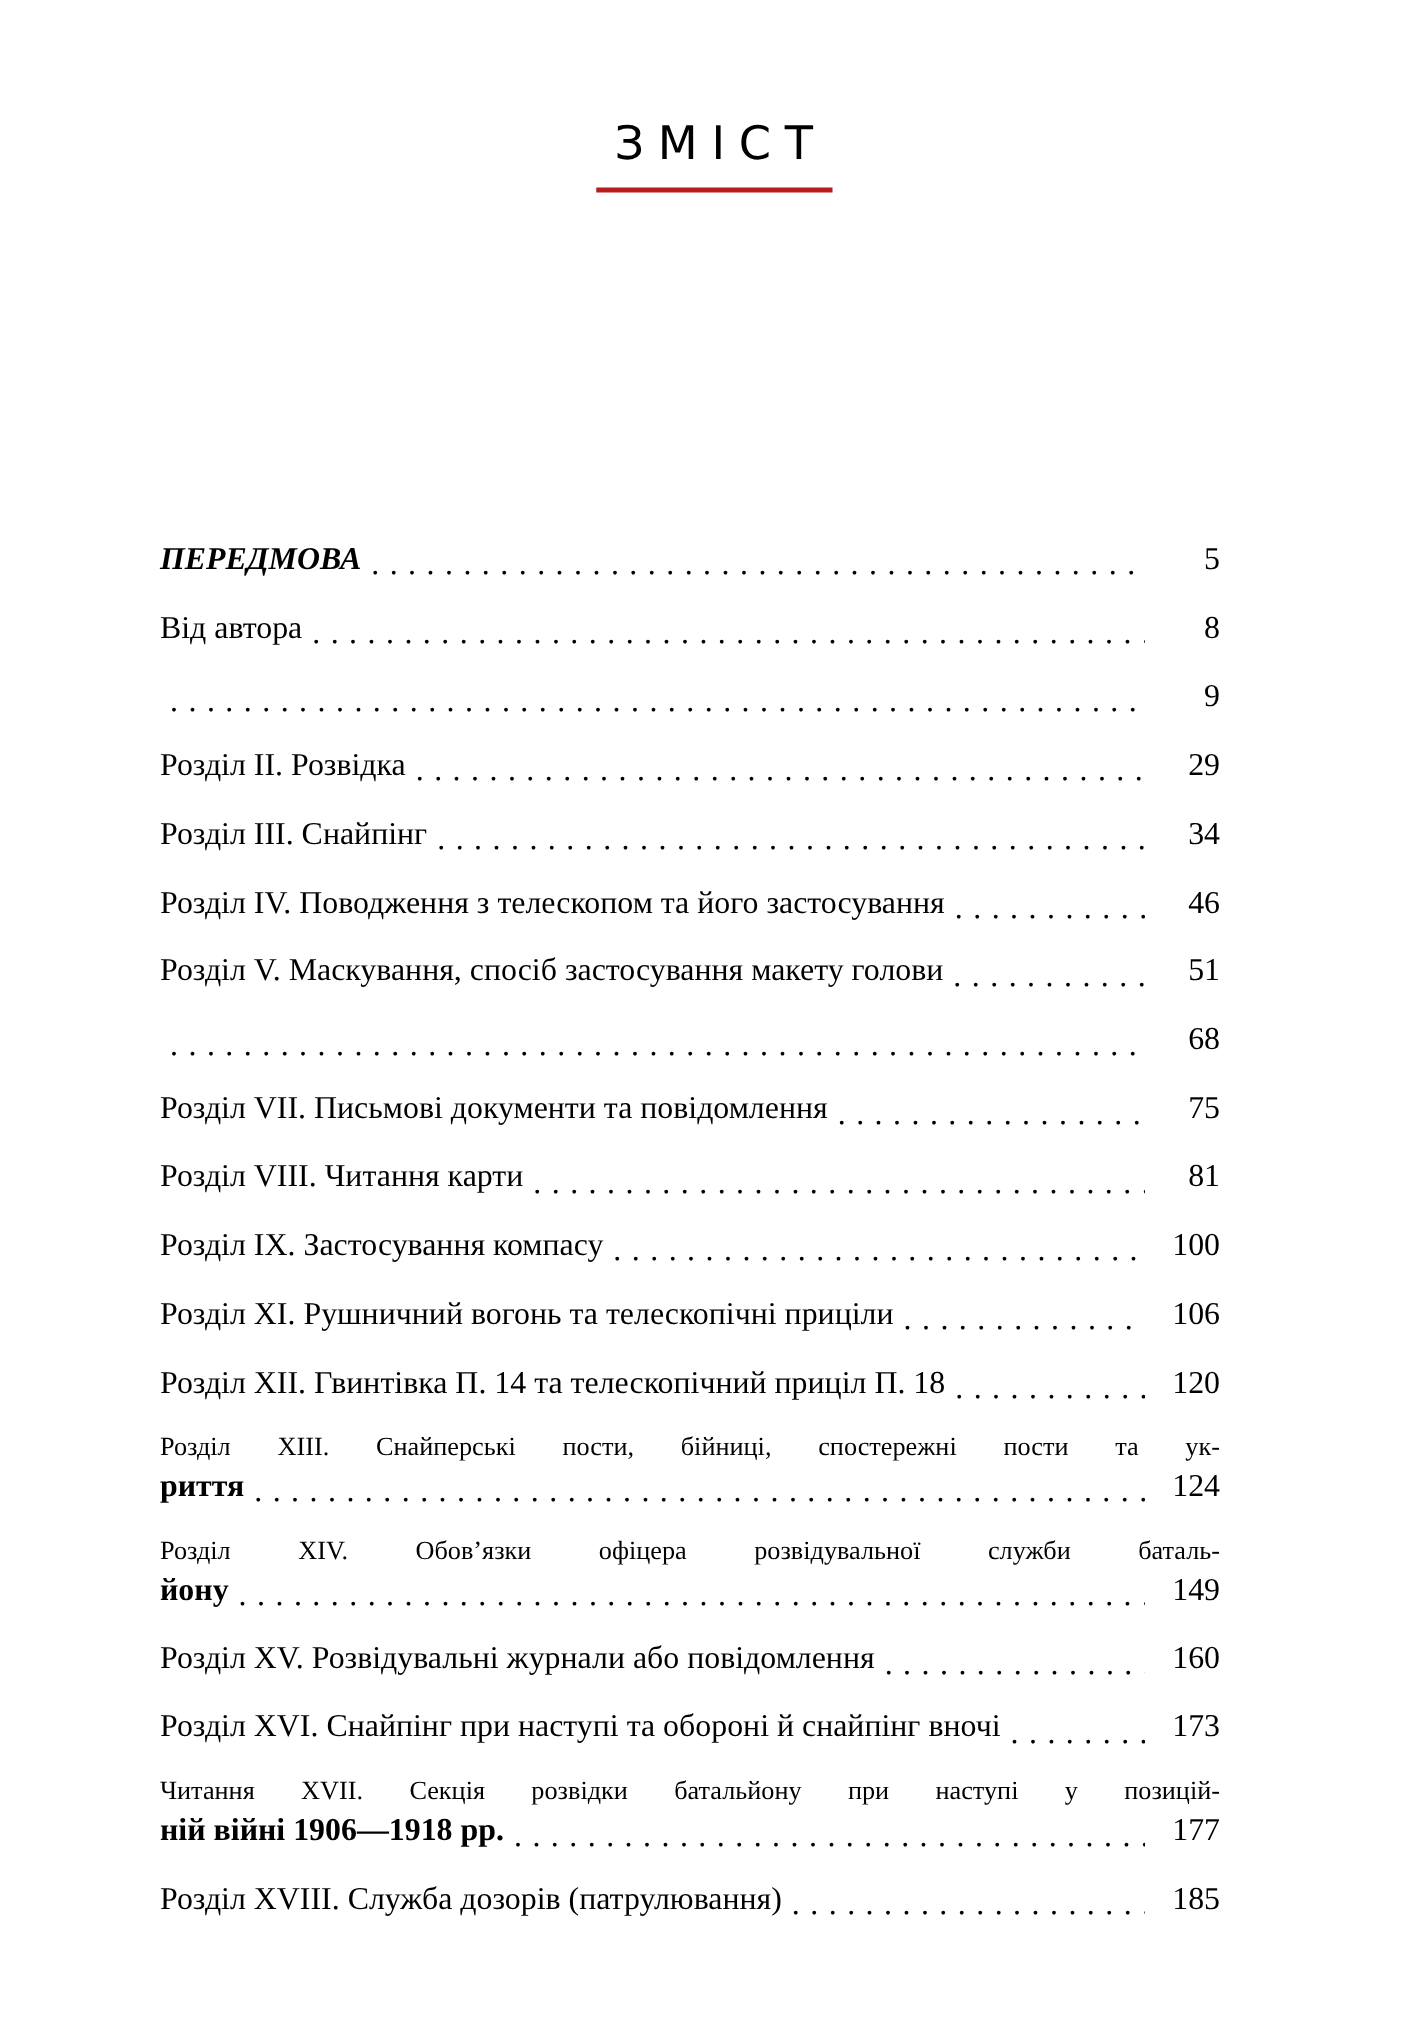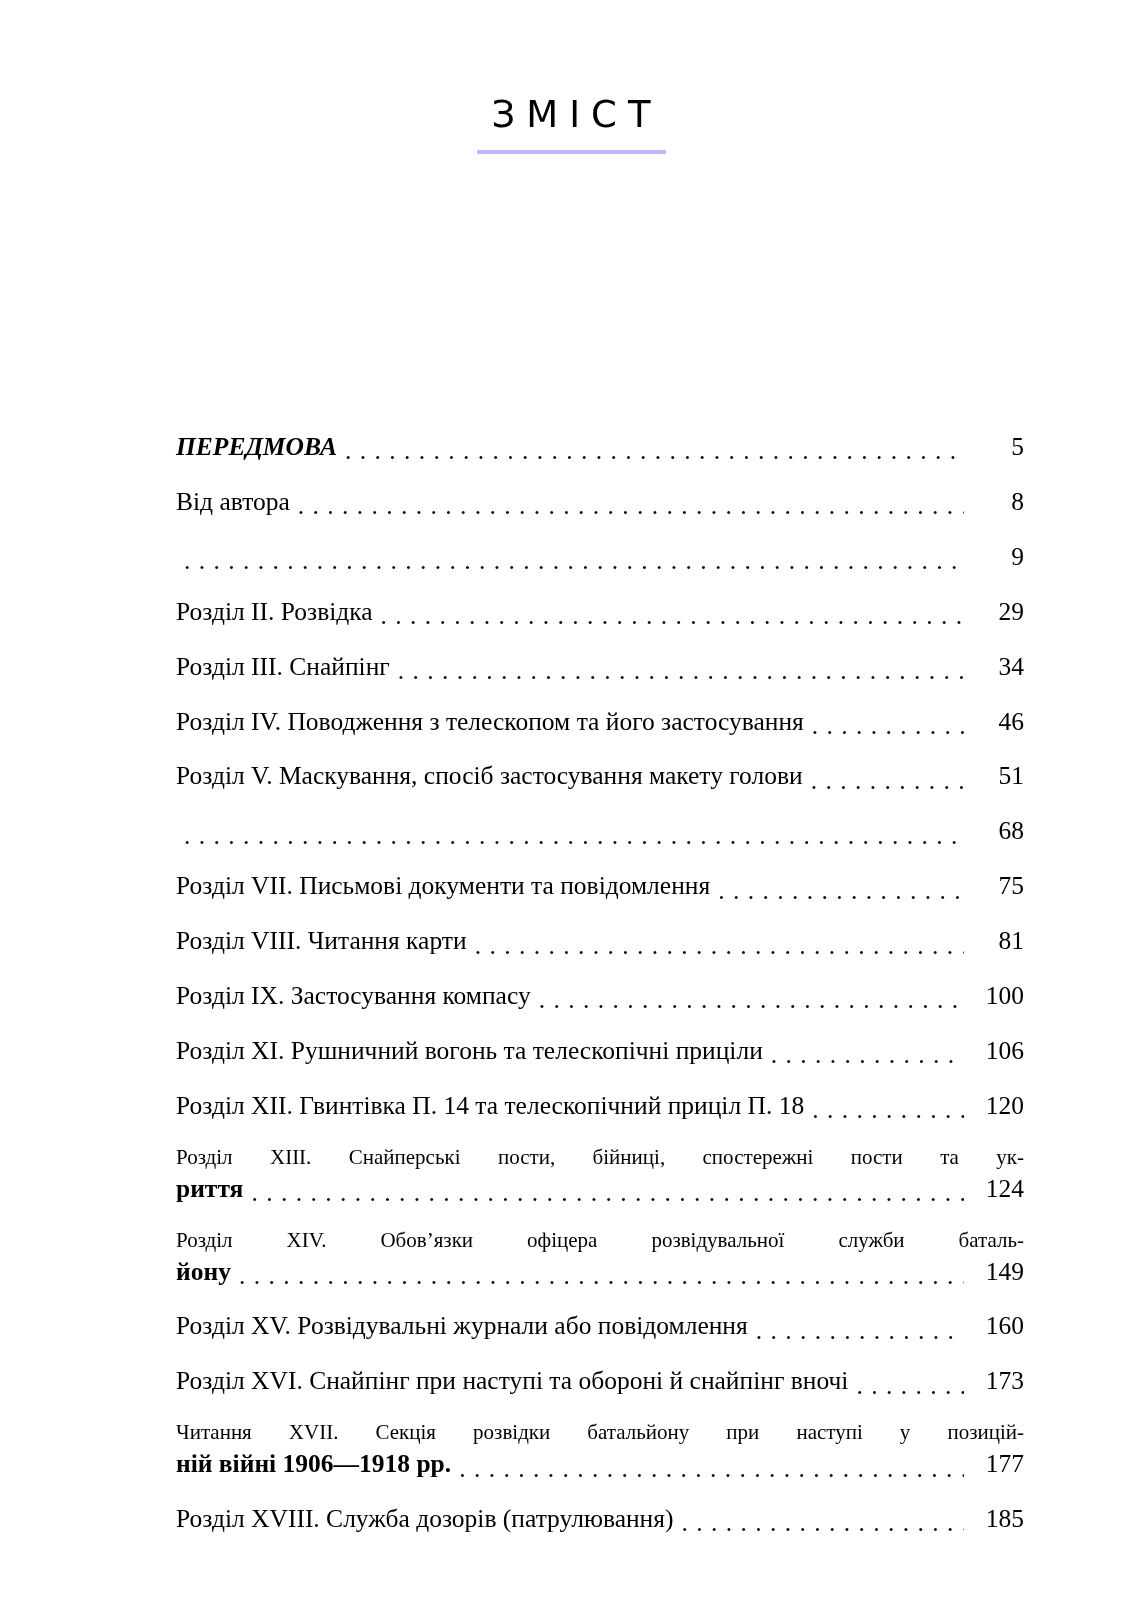--- a/index.html
+++ b/index.html
@@ -32,40 +32,39 @@
     text-align: center;
   }
   .toc-title {
     display: inline-block;
     font-family: "DejaVu Sans", sans-serif;
     font-size: 37px;
     letter-spacing: 11px;
     text-indent: 11px;
     font-weight: 400;
     padding: 0 4px 14px 4px;
-    border-bottom: 4px solid #c4b5fd;
+    border-bottom: 4px solid #b91c1c;
     line-height: 1.1;
   }
 
   
   .toc-list {
     position: absolute;
     top: 430px;
     left: 128px;
     width: 848px;
   }
 
   .toc-entry {
     display: flex;
     align-items: flex-end;
     font-size: 25.5px;
     line-height: 1.33;
     margin-bottom: 21px;
     width: 100%;
-    margin-left: 48px;
   }
   .toc-entry.two-line {
     display: block;
     position: relative;
   }
 
   .entry-text {
     white-space: nowrap;
   }
   .entry-text.italic {

